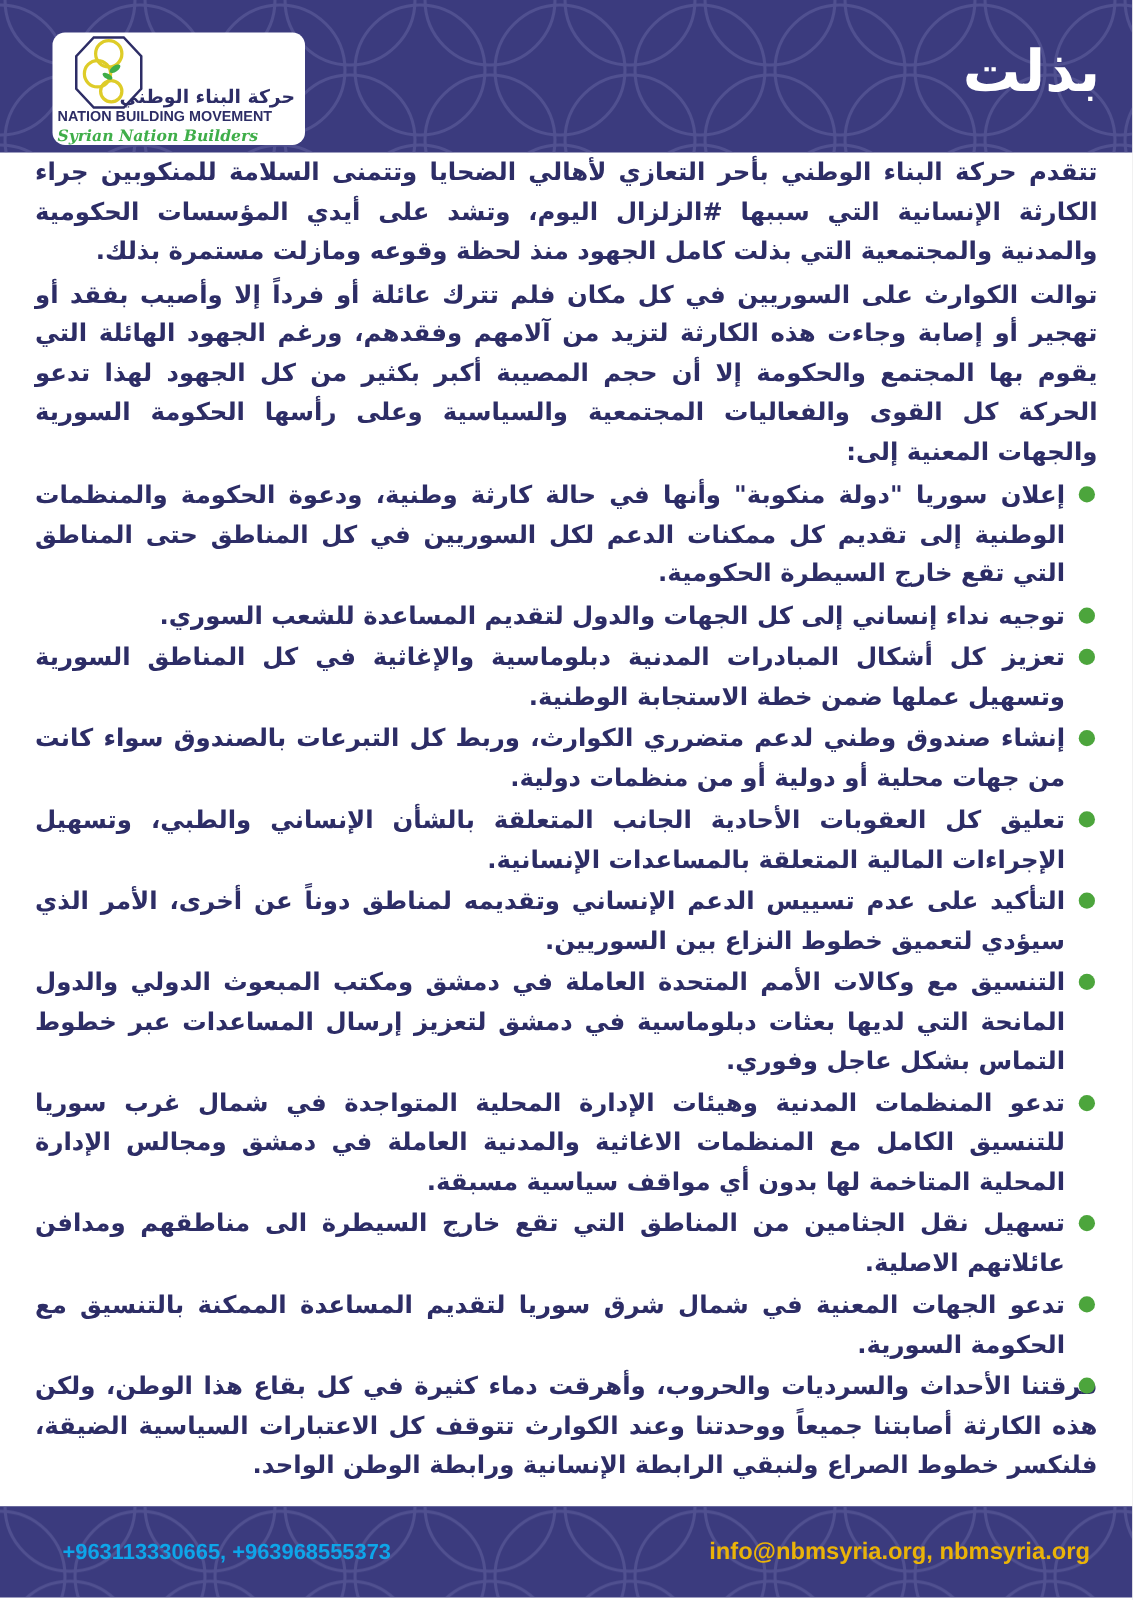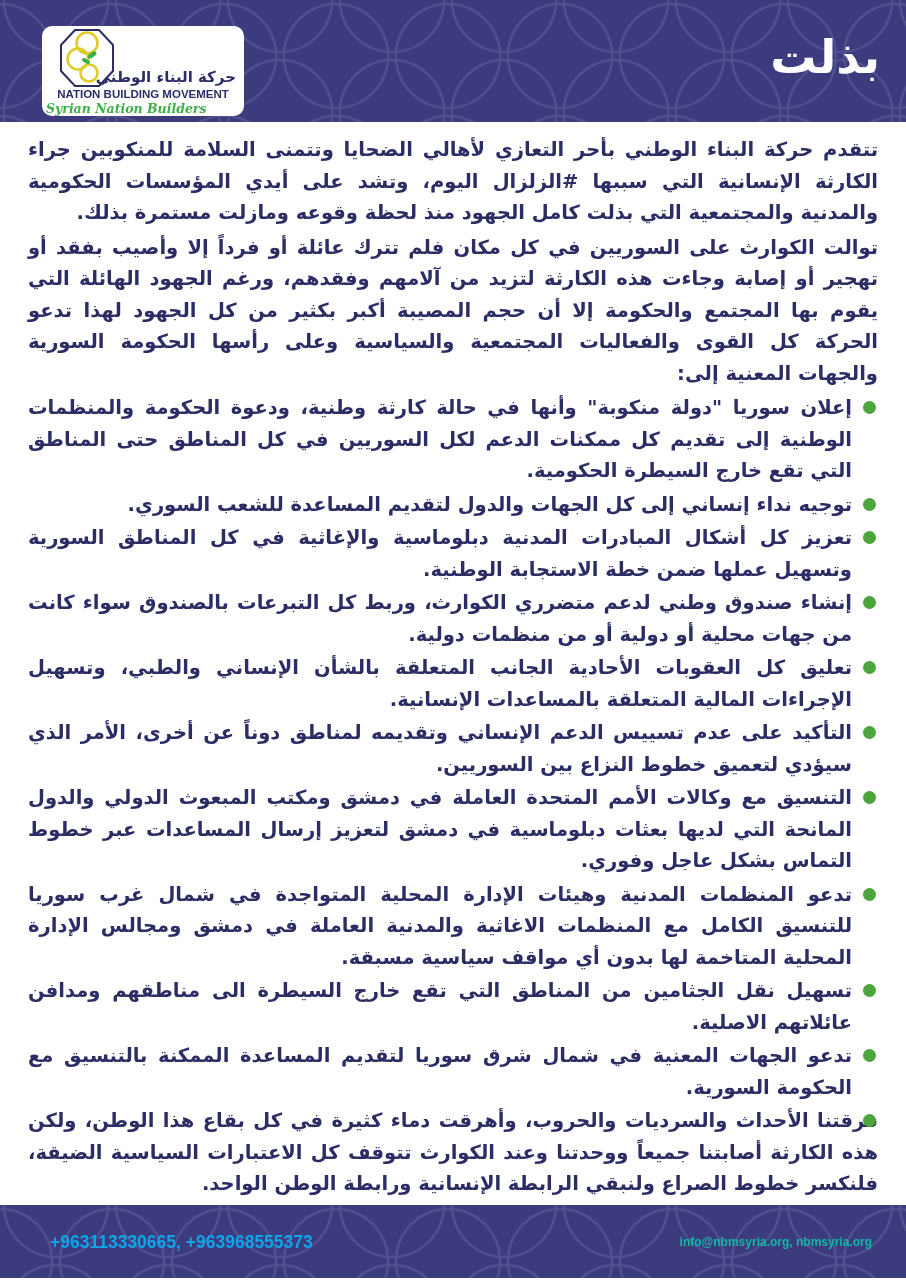--- a/index.html
+++ b/index.html
@@ -18,57 +18,57 @@
     position:absolute;left:42px;top:26px;width:202px;height:90px;
     background:#ffffff;border-radius:10px;z-index:2;
   }
   .logo-icon{position:absolute;left:17px;top:2px;}
   .logo-ar{
     position:absolute;right:8px;left:72px;top:42px;
     direction:rtl;text-align:right;font-weight:700;font-size:15px;color:#2d2d66;
     white-space:nowrap;
   }
   .logo-en{
-    position:absolute;left:4px;right:4px;top:62px;text-align:center;
+    position:absolute;left:4px;right:4px;top:62px;
     font-weight:700;font-size:11.5px;letter-spacing:0px;color:#2d2d66;
     font-family:"Liberation Sans", sans-serif;white-space:nowrap;
   }
   .logo-tag{
     position:absolute;left:4px;right:4px;top:75px;text-align:left;
     font-style:italic;font-weight:700;font-size:12.5px;color:#3fae49;
     font-family:"DejaVu Serif", serif;white-space:nowrap;
   }
   
   .statement-title{
     position:absolute;right:26px;top:30px;z-index:2;
     color:#ffffff;font-size:46px;font-weight:700;direction:rtl;
   }
   
   .content{
     position:absolute;top:122px;left:0;right:0;bottom:75px;
-    padding:12px 28px 0 28px;box-sizing:border-box;
+    padding:0 28px 0 28px;box-sizing:border-box;
     direction:rtl;text-align:justify;
     color:#2d2d66;font-weight:700;font-size:19.5px;line-height:31.5px;
   }
   .content p{margin:0 0 3px 0;}
   ul.demands{margin:1px 0;padding:0;list-style:none;}
   ul.demands li{position:relative;padding-right:26px;margin:2px 0;}
   ul.demands li .dot{
     position:absolute;right:2px;top:9px;width:13px;height:13px;
     border-radius:50%;background:#4ca53c;
   }
   
   .footer-phones{
     position:absolute;left:50px;top:50%;transform:translateY(-50%);
     direction:ltr;color:#0ea5e9;font-weight:700;font-size:17.5px;z-index:2;
     font-family:"Liberation Sans", sans-serif;
   }
   .footer-web{
     position:absolute;right:34px;top:50%;transform:translateY(-50%);
-    direction:ltr;color:#14b8a6;font-weight:700;font-size:12px;z-index:2;
+    direction:ltr;color:#eab308;font-weight:700;font-size:19px;z-index:2;
     font-family:"Liberation Sans", sans-serif;
   }
 </style>
 </head>
 <body>
 
 <div class="page">
 
   <div class="band header">
     <svg class="pattern" xmlns="http://www.w3.org/2000/svg">

